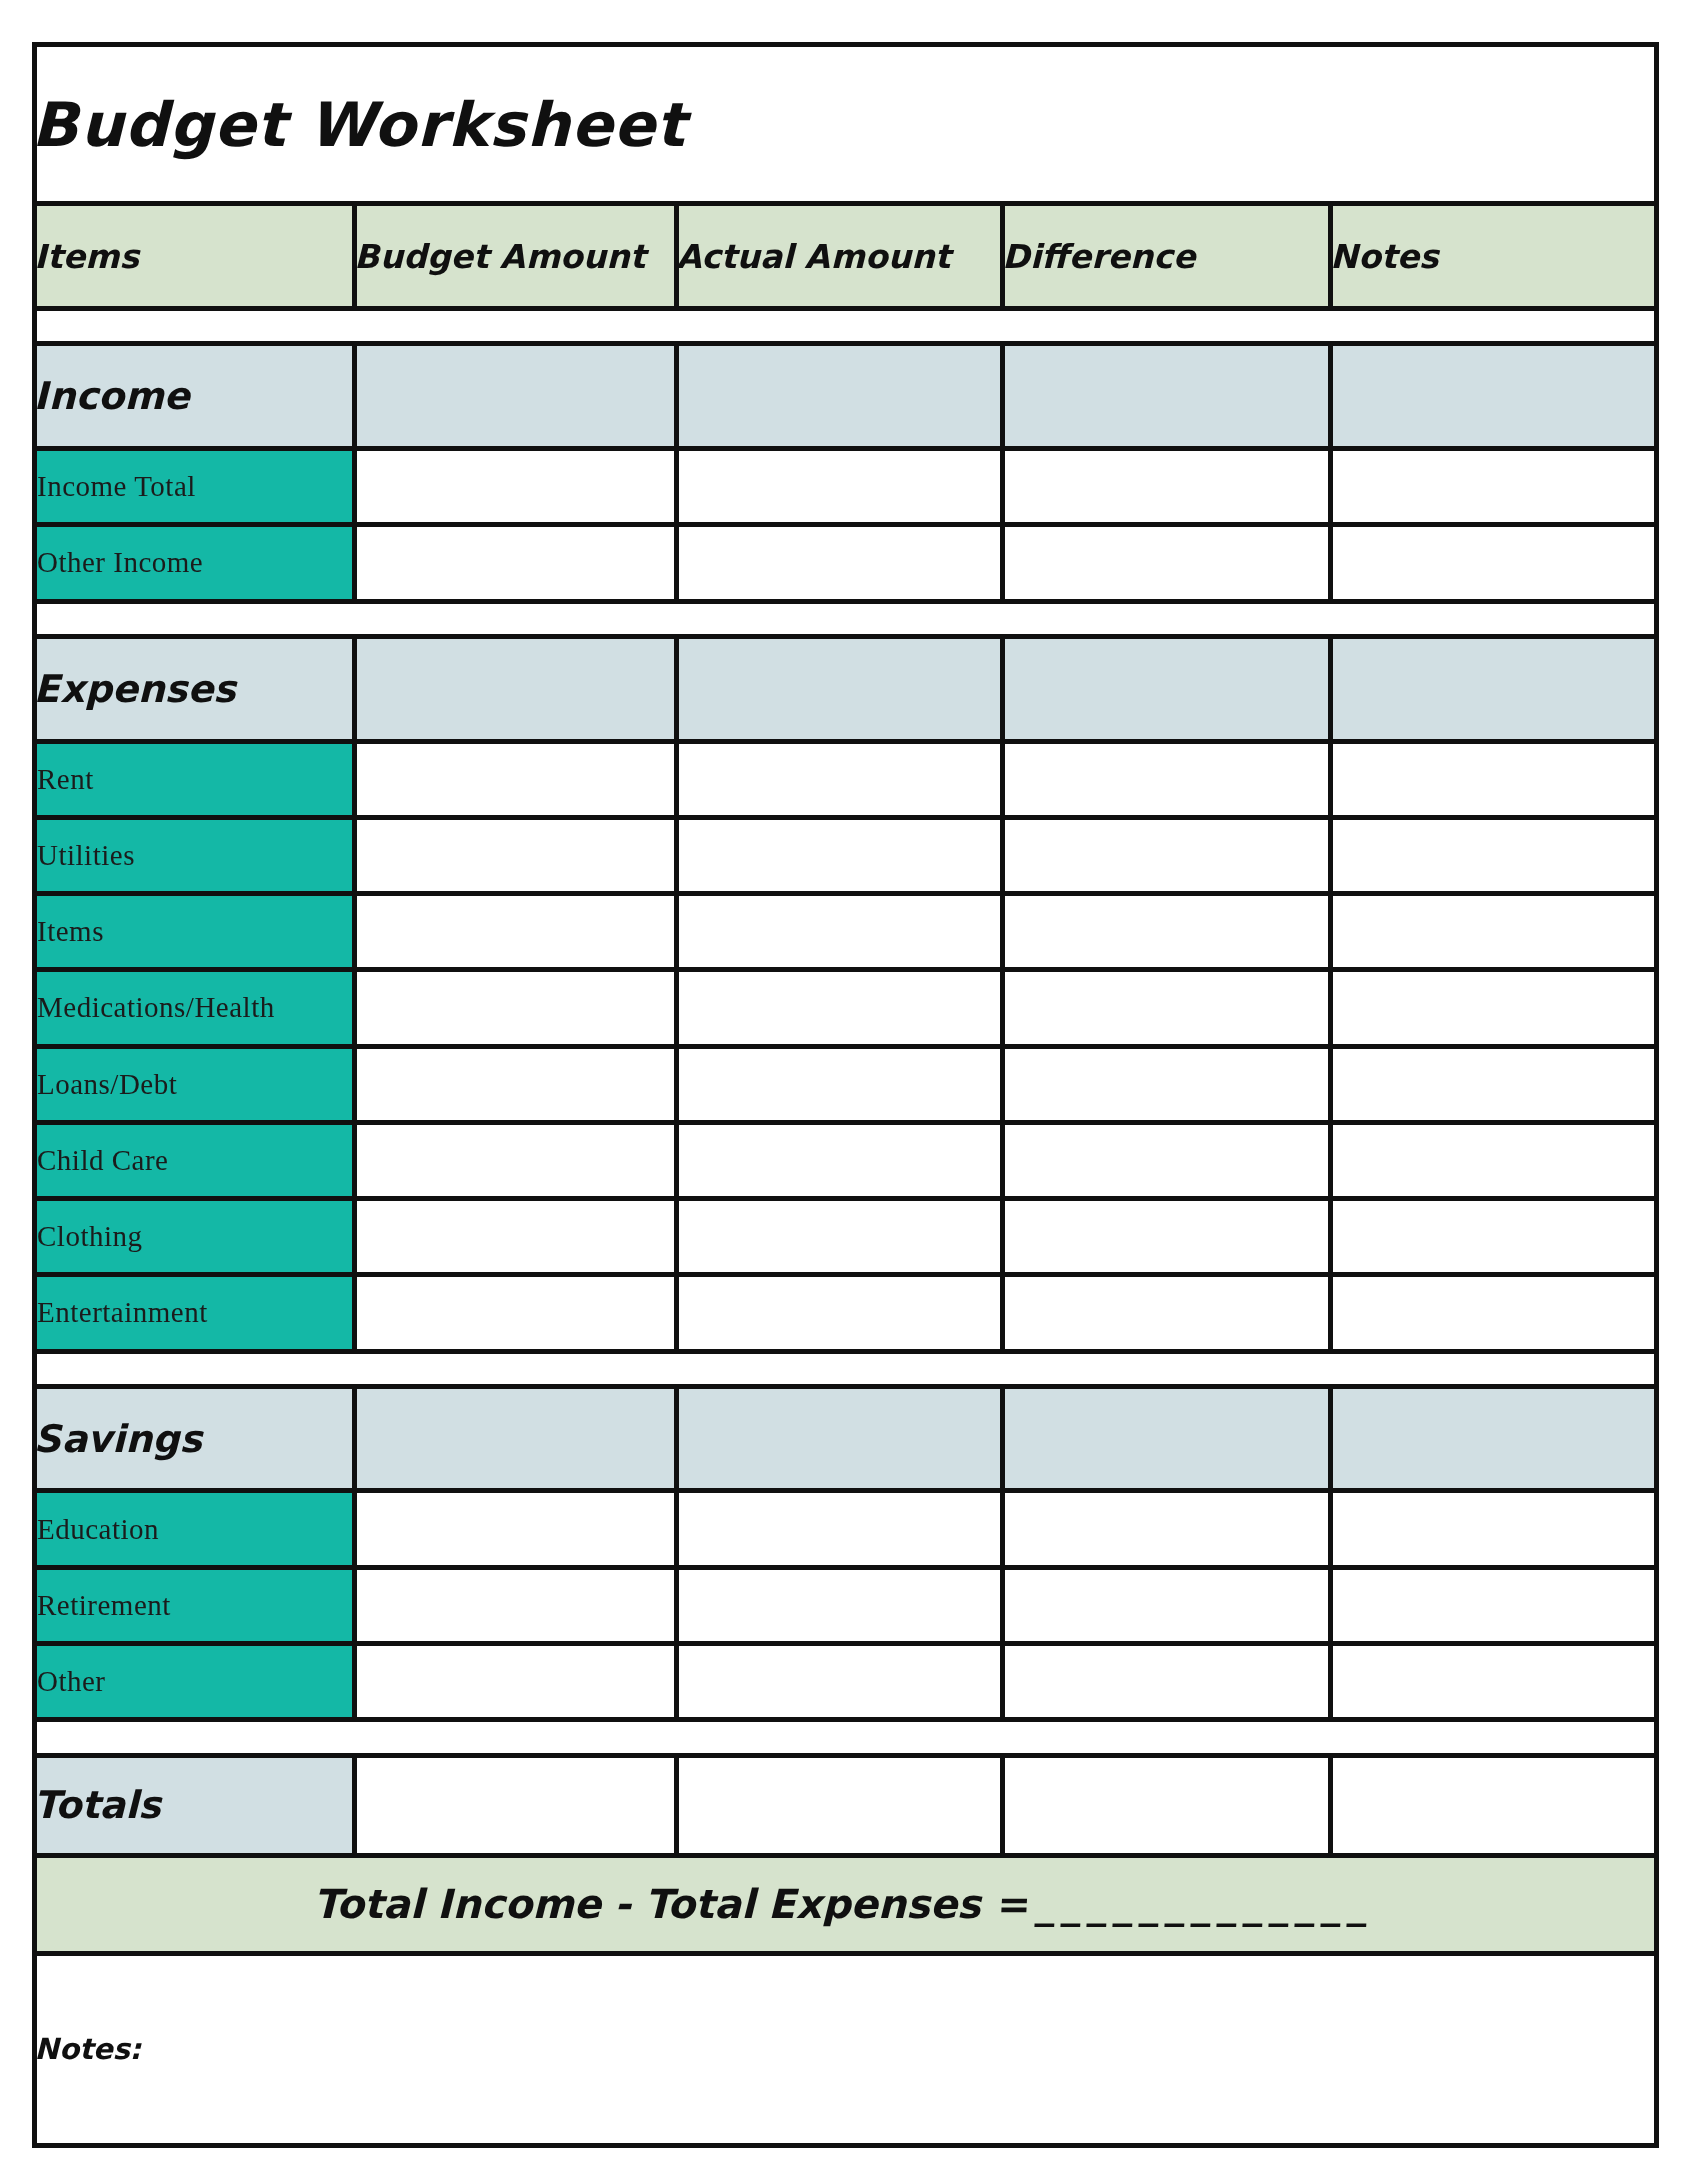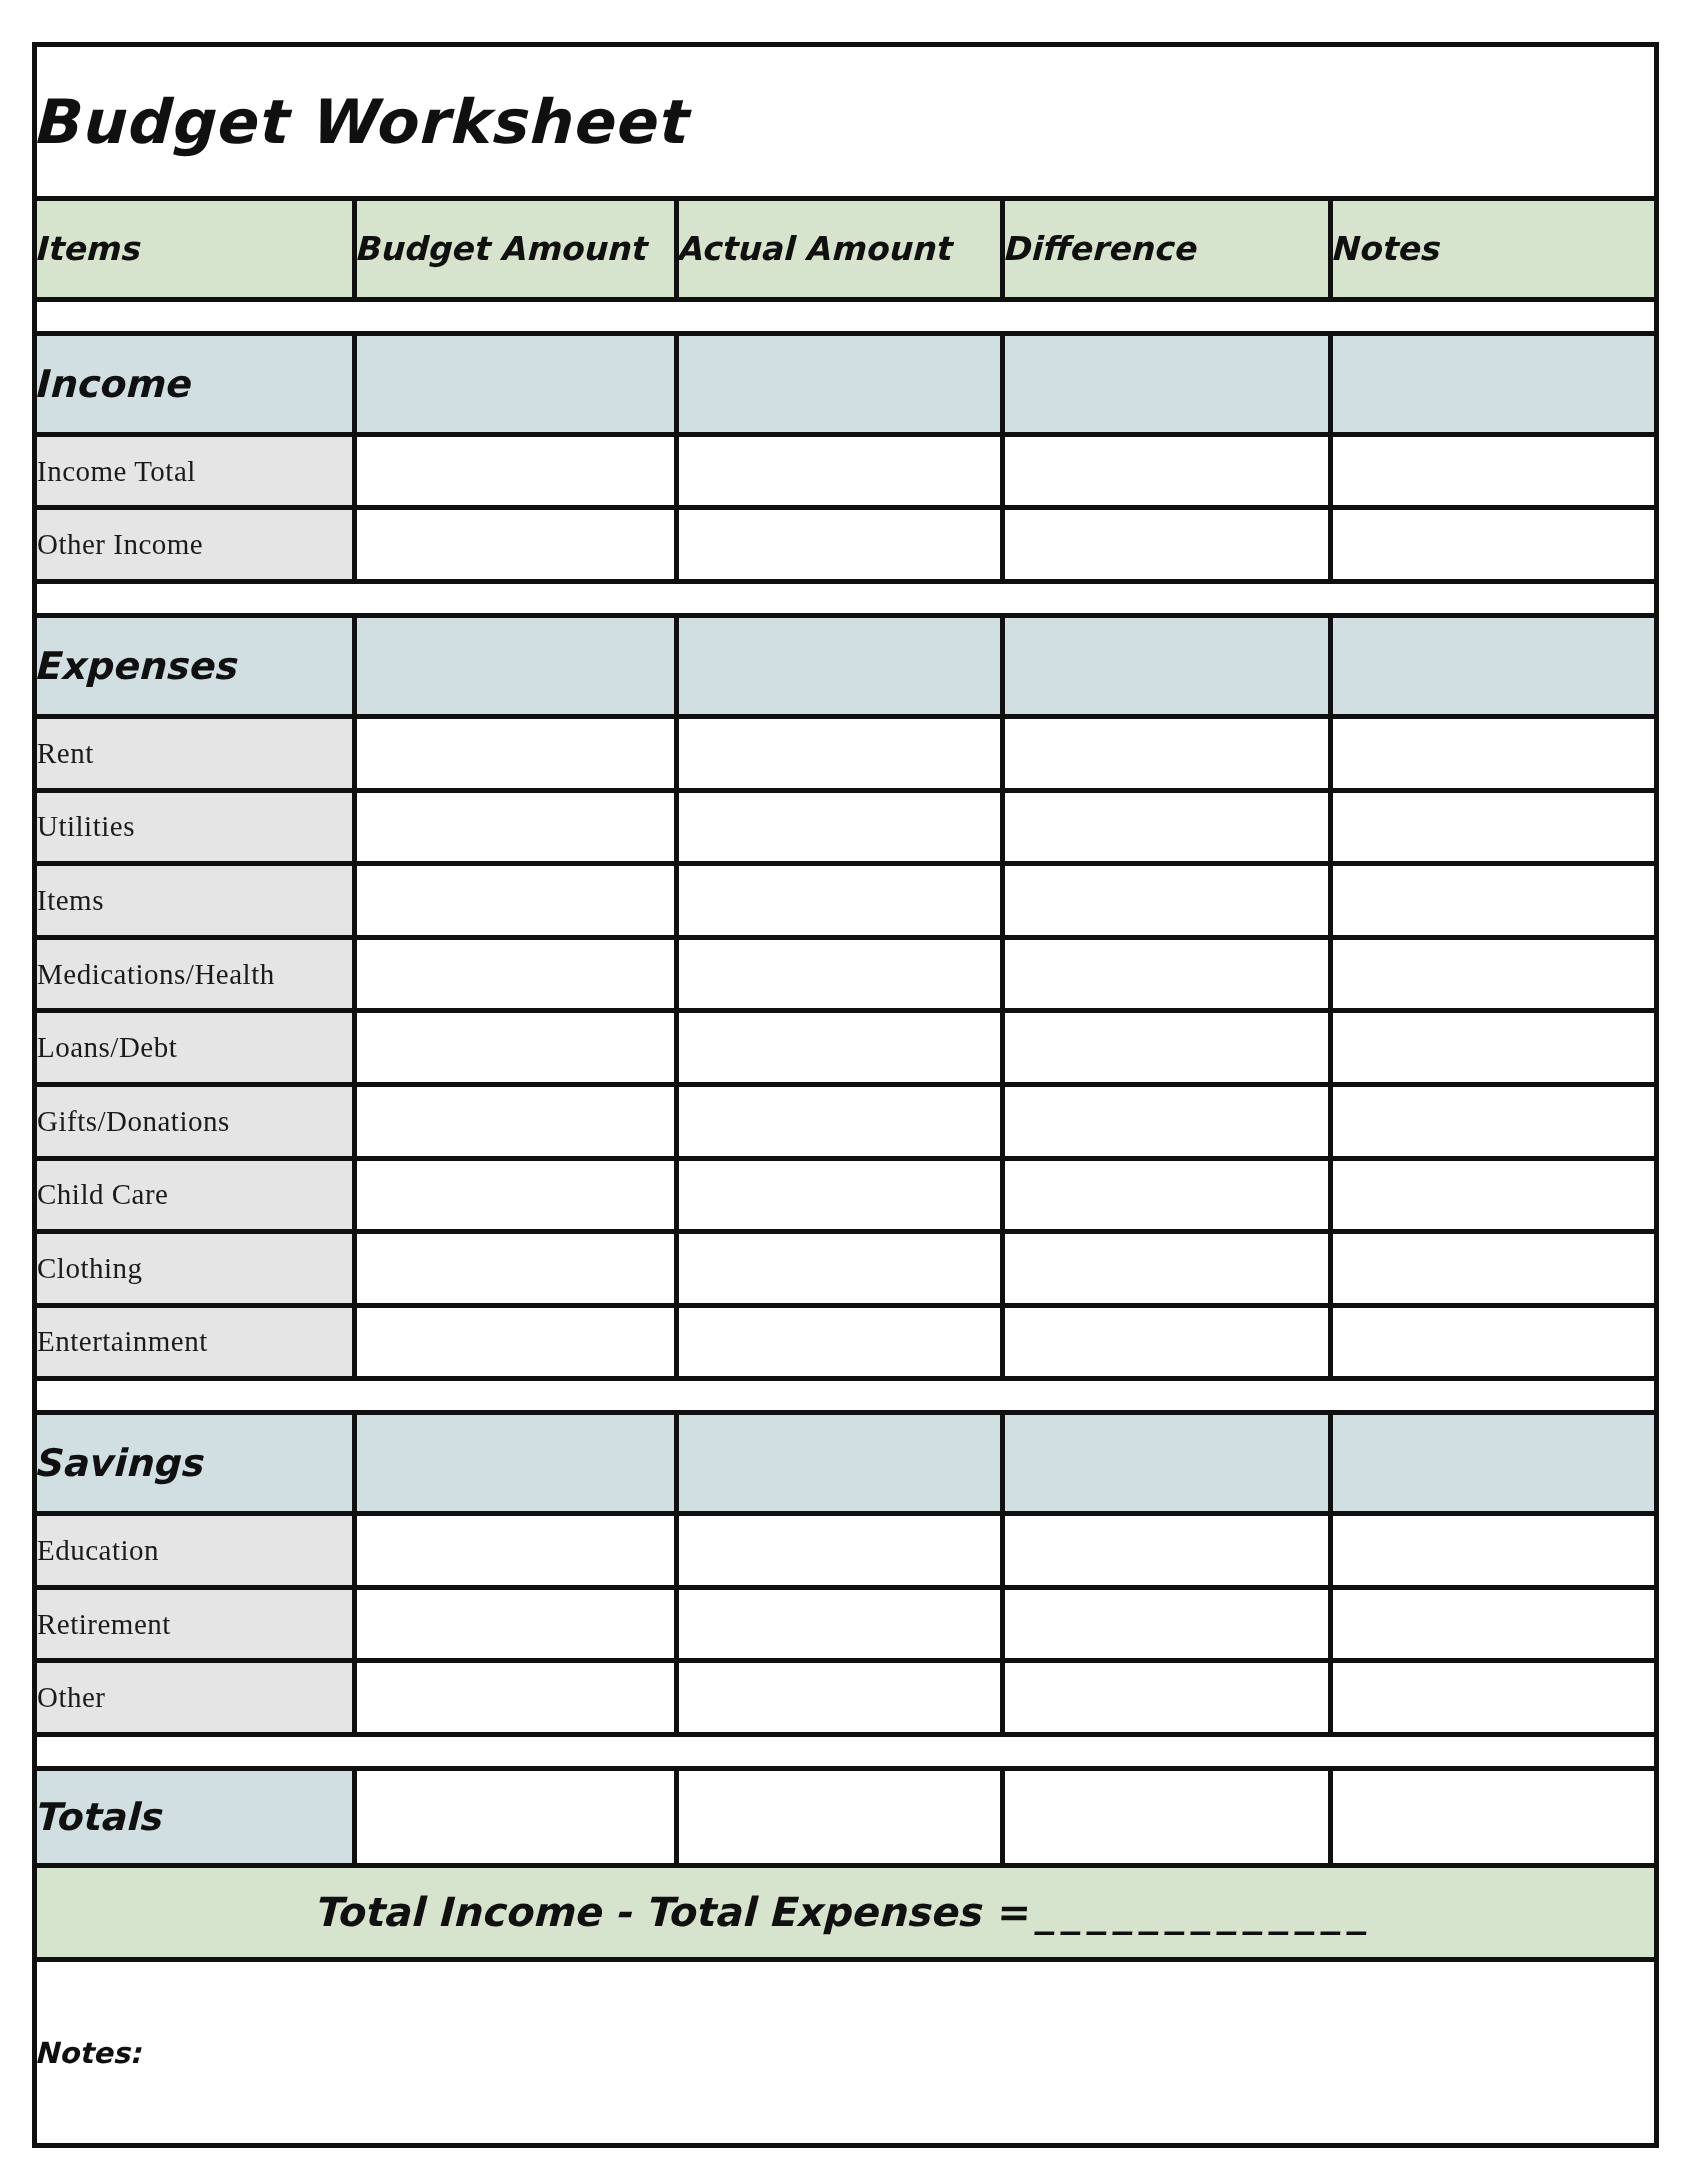--- a/index.html
+++ b/index.html
@@ -17,21 +17,21 @@
   .title-text{font-size:61px;letter-spacing:1px;}
 
   td.col-head{height:87px;padding-left:26px;}
   .col-head-text{font-size:33px;}
 
   td.gap-cell{height:26px;background:#ffffff;}
 
   td.sec-head{height:87px;padding-left:26px;}
   .sec-head-text{font-size:38px;}
 
-  td.label-cell{height:62px;padding-left:26px;background:#e5e5e5;}
+  td.label-cell{height:62px;padding-left:26px;background:#14b8a6;}
   .label-text{font-size:29px;color:#1b1b1b;letter-spacing:0.5px;}
 
   td.empty-cell{background:#ffffff;}
 
   td.totals-label-cell{height:83px;padding-left:26px;}
   td.totals-empty{background:#ffffff;}
 
   td.band-cell{height:81px;text-align:center;}
   .band-text{font-size:40px;}
   .band-blank{font-size:38px;letter-spacing:7px;font-weight:700;}
@@ -125,27 +125,20 @@
           <td class="empty-cell"></td>
         </tr>
         <tr>
           <td class="label-cell"><span class="label-text">Loans/Debt</span></td>
           <td class="empty-cell"></td>
           <td class="empty-cell"></td>
           <td class="empty-cell"></td>
           <td class="empty-cell"></td>
         </tr>
         <tr>
-          <td class="label-cell"><span class="label-text">Gifts/Donations</span></td>
-          <td class="empty-cell"></td>
-          <td class="empty-cell"></td>
-          <td class="empty-cell"></td>
-          <td class="empty-cell"></td>
-        </tr>
-        <tr>
           <td class="label-cell"><span class="label-text">Child Care</span></td>
           <td class="empty-cell"></td>
           <td class="empty-cell"></td>
           <td class="empty-cell"></td>
           <td class="empty-cell"></td>
         </tr>
         <tr>
           <td class="label-cell"><span class="label-text">Clothing</span></td>
           <td class="empty-cell"></td>
           <td class="empty-cell"></td>

